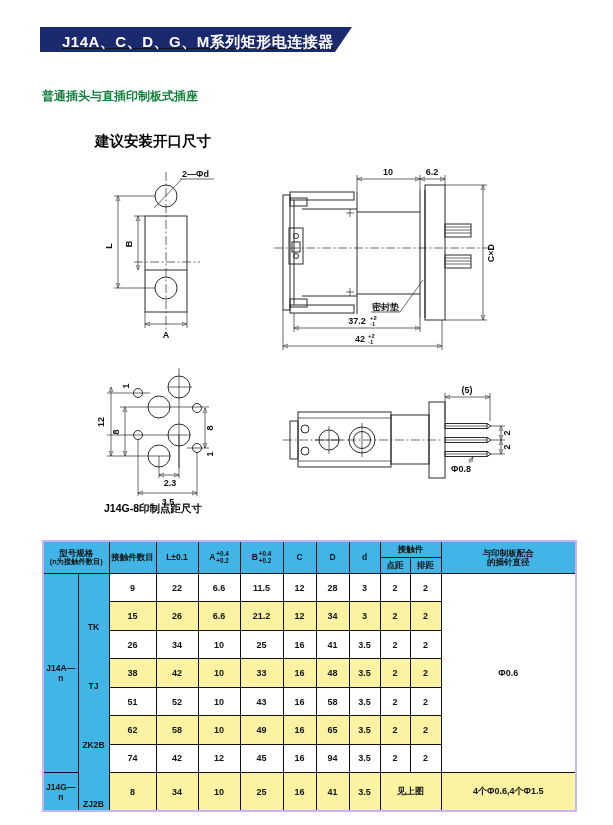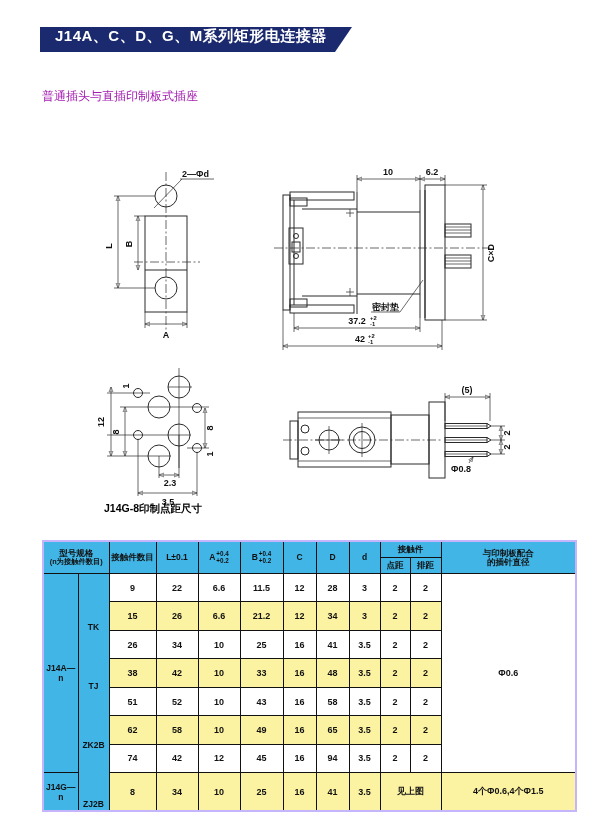--- a/index.html
+++ b/index.html
@@ -1,23 +1,23 @@
 <!DOCTYPE html>
 <html><head>
 <meta charset="utf-8">
 <style>
   html,body{margin:0;padding:0;background:#e8e8e8;}
   .page{position:relative;width:613px;height:825px;background:#ffffff;overflow:hidden;
         font-family:"Liberation Sans","DejaVu Sans",sans-serif;color:#111;}
   
   .banner{position:absolute;left:40px;top:27px;width:312px;height:25px;background:#1b2a6e;
           clip-path:polygon(0 0,100% 0,calc(100% - 17px) 100%,0 100%);
-          display:flex;align-items:flex-start;padding-left:15px;box-sizing:border-box;}
+          display:flex;align-items:flex-end;padding-left:22px;box-sizing:border-box;text-decoration:underline;}
   .banner span{color:#ffffff;font-weight:bold;font-size:15px;letter-spacing:.5px;}
-  .subtitle{position:absolute;left:42px;top:88px;font-size:12px;font-weight:normal;color:#a21caf;}
+  .subtitle{position:absolute;left:42px;top:88px;font-size:12px;font-weight:bold;color:#15803d;}
   .sec-title{position:absolute;left:95px;top:132px;font-size:14.5px;font-weight:bold;color:#000;}
   
   svg{position:absolute;overflow:visible;}
   svg line,svg rect,svg circle,svg path,svg polyline{stroke:#2a2a2a;fill:none;stroke-width:1;}
   svg .thin{stroke-width:.7;}
   svg .cl{stroke-width:.7;stroke-dasharray:9 2.5 2 2.5;}
   svg text{stroke:none;fill:#111;font-family:"Liberation Sans","DejaVu Sans",sans-serif;
            font-size:9px;font-weight:bold;}
   svg text.tol{font-size:5.8px;}
   .fp-caption{position:absolute;left:104px;top:502px;font-size:10.5px;font-weight:bold;color:#000;}
@@ -49,20 +49,21 @@
         <path d="M0,1.2 L10,5 L0,8.8 Z" fill="#2a2a2a" stroke="none"></path>
       </marker>
     </defs>
   </svg>
 
   <div class="banner">
     <span>J14A、C、D、G、M系列矩形电连接器</span>
   </div>
 
   <div class="subtitle">普通插头与直插印制板式插座</div>
+  <div class="sec-title">建议安装开口尺寸</div>
 
   <svg style="left:98px;top:166px" width="150" height="176">
     <g>
       <line class="cl" x1="68" y1="6" x2="68" y2="168"></line>
       <line class="cl" x1="36" y1="96" x2="102" y2="96"></line>
     </g>
     <g>
       <circle cx="68" cy="30" r="11"></circle>
       <rect x="47" y="50" width="42" height="96"></rect>
       <line x1="47" y1="104" x2="89" y2="104"></line>

